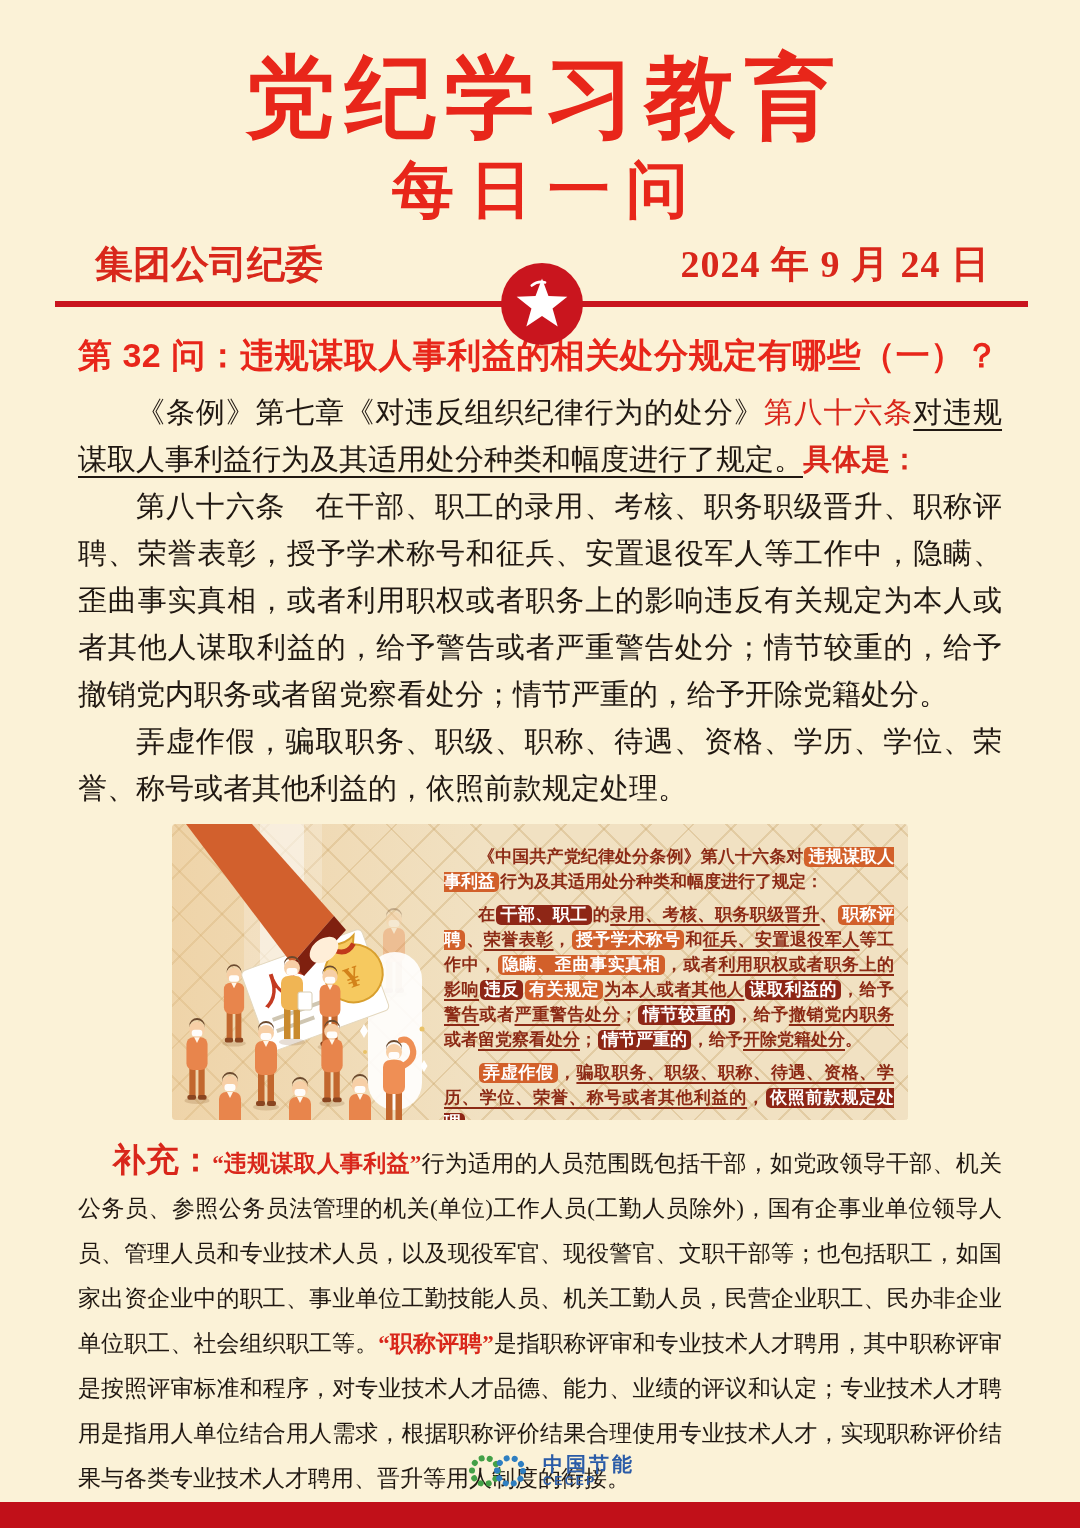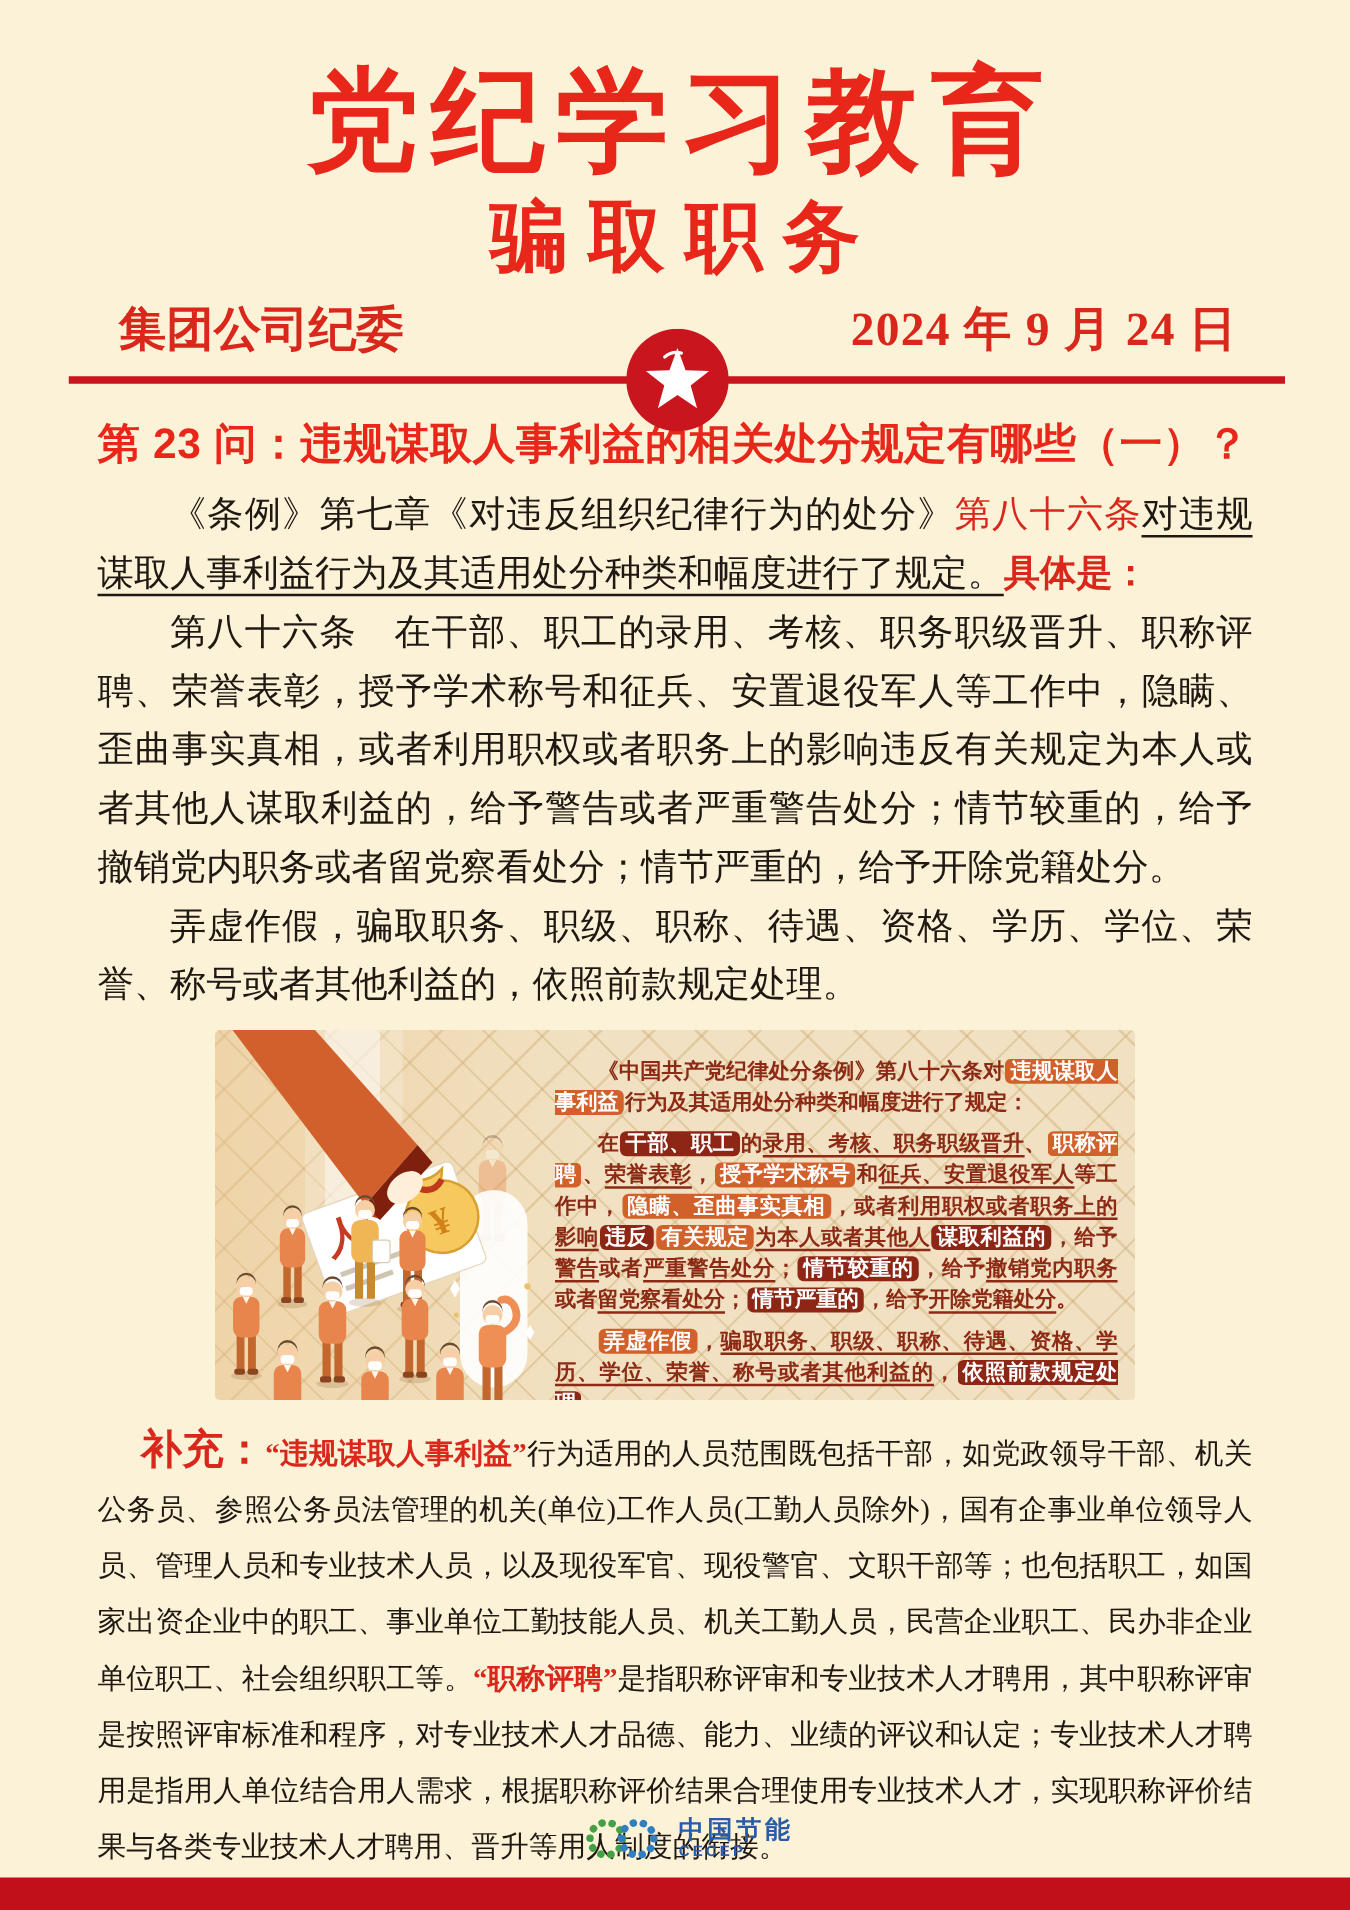--- a/index.html
+++ b/index.html
@@ -98,38 +98,38 @@
   .logo-en{font-size:12px;font-weight:800;letter-spacing:2.5px;}
   .bottom-bar{position:absolute;left:0;right:0;bottom:0;height:26px;background:var(--bar-red);}
 </style>
 </head>
 <body>
 
 <div class="page">
 
   <header>
     <h1 class="title">党纪学习教育</h1>
-    <div class="subtitle">骗取职务</div>
+    <div class="subtitle">每日一问</div>
     <div class="meta">
       <span class="issuer">集团公司纪委</span>
       <span class="pubdate">2024 年 9 月 24 日</span>
     </div>
     <div class="divider">
       <span class="star-badge">
         <svg viewBox="0 0 80 80" aria-hidden="true">
           <circle cx="40" cy="40" r="40" fill="#c9151e"></circle>
           <path d="M40 15 L46.3 32.3 L64.7 33 L50.3 44.3 L55.3 62 L40 51.8 L24.7 62 L29.7 44.3 L15.3 33 L33.7 32.3 Z" fill="#ffffff"></path>
           <path d="M30 22 q6 -5 13 -3" stroke="#ffffff" stroke-width="2.5" fill="none" stroke-linecap="round"></path>
         </svg>
       </span>
     </div>
   </header>
 
   <main>
-    <p class="question"><span>第 23 问：</span><span>违规谋取人事利益的相关处分规定有哪些（一）？</span></p>
+    <p class="question"><span>第 32 问：</span><span>违规谋取人事利益的相关处分规定有哪些（一）？</span></p>
 
     <p class="para first"><span class="seg-plain">《条例》第七章《对违反组织纪律行为的处分》</span><span class="seg-red">第八十六条</span><span class="seg-u">对违规谋取人事利益行为及其适用处分种类和幅度进行了规定。</span><span class="seg-redb">具体是：</span></p>
     <p class="para">第八十六条　在干部、职工的录用、考核、职务职级晋升、职称评聘、荣誉表彰，授予学术称号和征兵、安置退役军人等工作中，隐瞒、歪曲事实真相，或者利用职权或者职务上的影响违反有关规定为本人或者其他人谋取利益的，给予警告或者严重警告处分；情节较重的，给予撤销党内职务或者留党察看处分；情节严重的，给予开除党籍处分。</p>
     <p class="para">弄虚作假，骗取职务、职级、职称、待遇、资格、学历、学位、荣誉、称号或者其他利益的，依照前款规定处理。</p>
 
     <figure class="infographic">
       <svg class="illu" viewBox="0 0 270 296" aria-hidden="true">
         <defs>
           <g id="prs">
             <ellipse cx="0" cy="58" rx="13" ry="3.5" fill="rgba(120,70,20,.18)"></ellipse>

